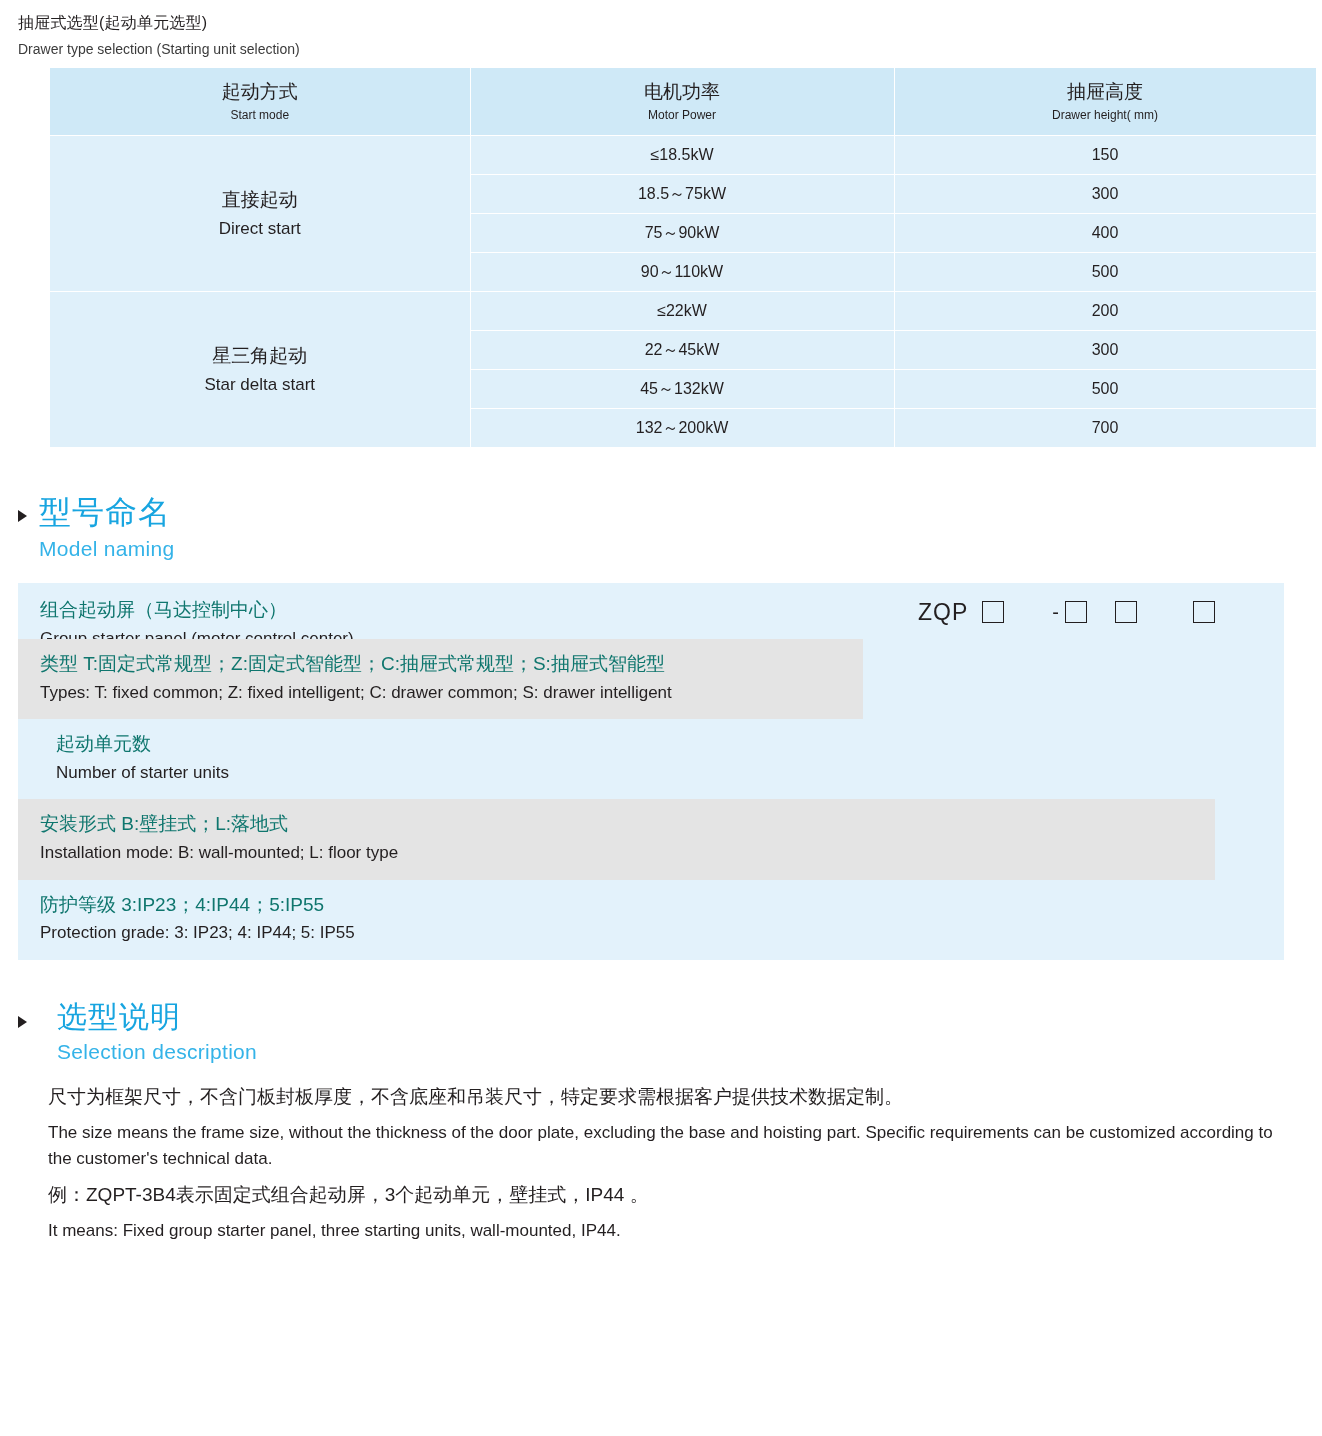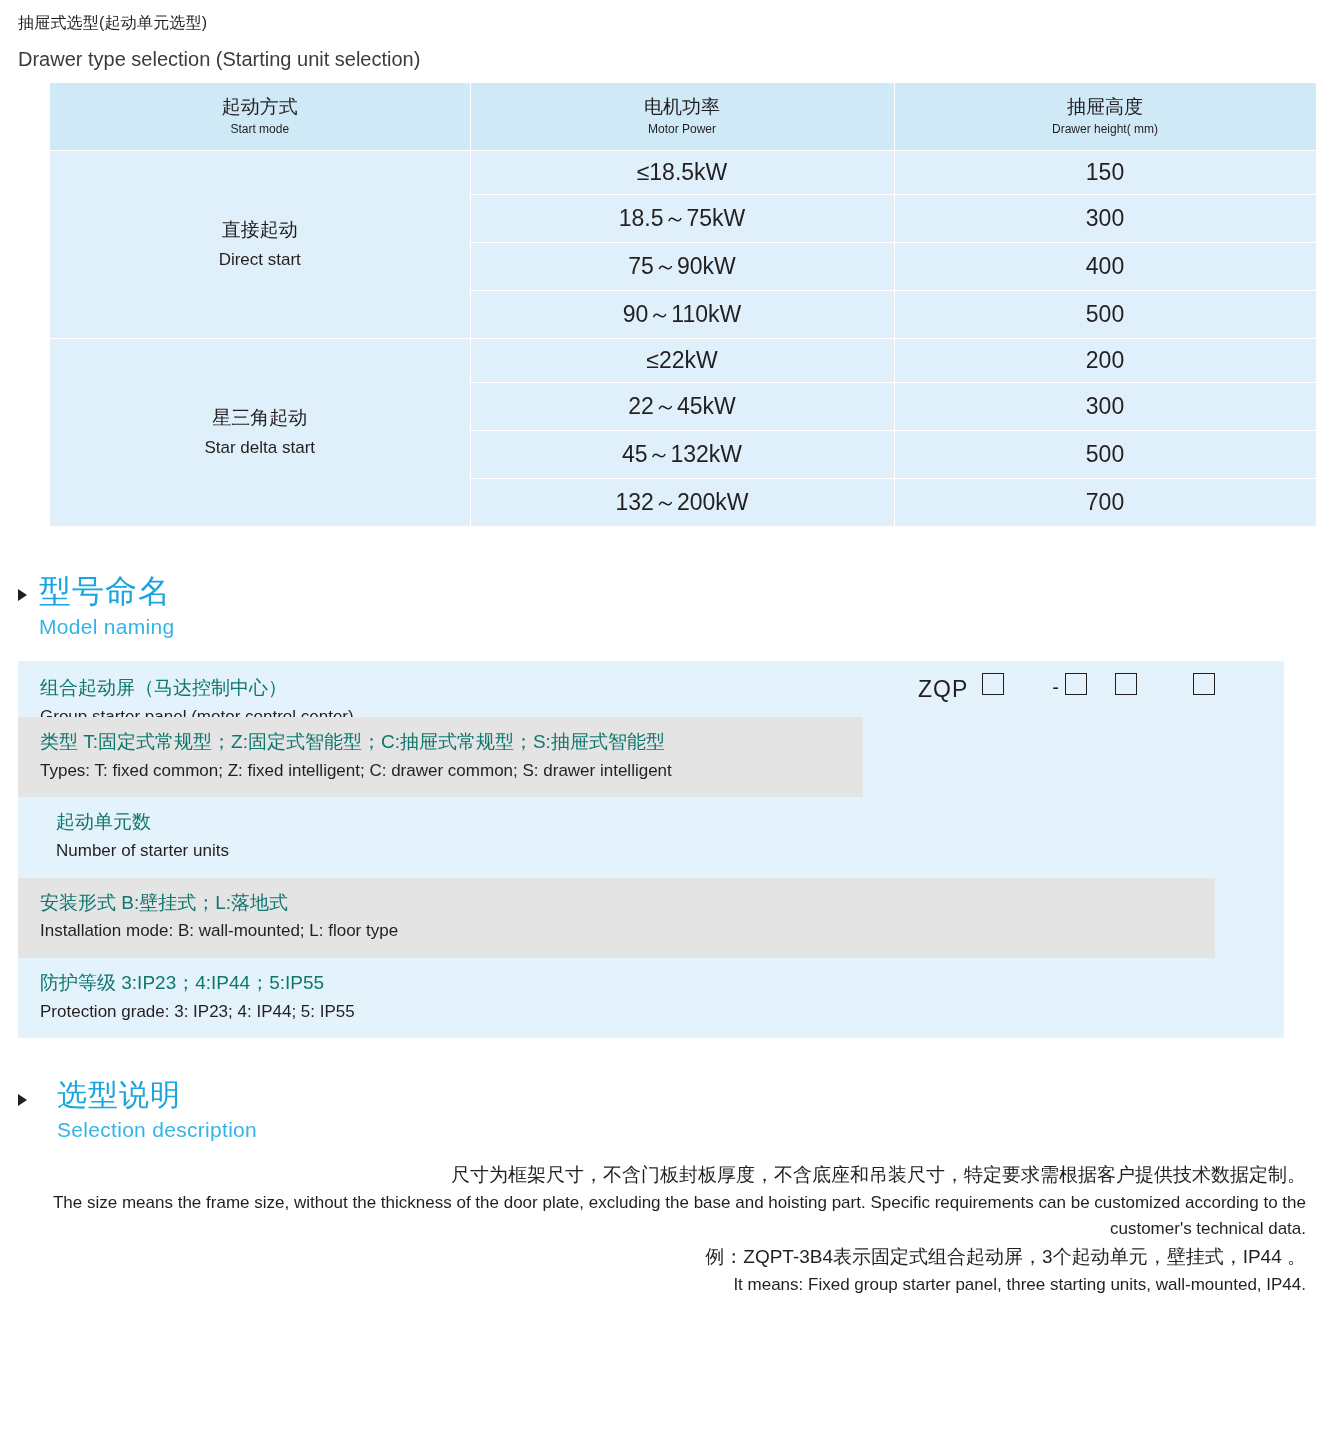--- a/index.html
+++ b/index.html
@@ -26,23 +26,23 @@
   .caption {
     margin-left: 0px;
     line-height: 1.35;
   }
   .caption .cn {
     font-size: 16px;
     color: #231f20;
     letter-spacing: 0.2px;
   }
   .caption .en {
-    font-size: 20px;
+    font-size: 14px;
     color: #3b3b3b;
-    margin-top: 12px;
+    margin-top: 6px;
   }
 
   
   table.spec {
     border-collapse: collapse;
     width: 1266px;
     margin-top: 10px;
     table-layout: fixed;
     margin-left: 32px;
   }
@@ -70,21 +70,21 @@
     font-size: 12px;
     color: #231f20;
     margin-top: 1px;
   }
   table.spec td {
     background: #dff0fa;
     border: 1px solid #ffffff;
     border-left: none;
     padding: 8px 4px;
     text-align: center;
-    font-size: 23px;
+    font-size: 16px;
     color: #231f20;
     height: 22px;
   }
   table.spec td.mode {
     font-size: 19px;
     line-height: 1.5;
   }
   table.spec td.mode .cn { display: block; font-size: 19px; }
   table.spec td.mode .en { display: block; font-size: 17px; margin-top: 2px; }
   table.spec tr td:first-child { border-left: none; }
@@ -139,24 +139,25 @@
   .naming .row.r1 { height: 56px; padding-top: 14px; }
   .naming .row.r1 .cn { font-size: 19px; }
   .naming .row.r2 { width: 845px; }
   .naming .row.r3 { width: 1142px; padding-left: 38px; }
   .naming .row.r4 { width: 1197px; }
   .naming .row.r5 { width: 1266px; }
 
   
   .code-area {
     position: absolute;
-    top: 12px;
+    top: 1px;
     left: 900px;
     height: 56px;
     display: flex;
+    align-items: center;
   }
   .code-area .zqp {
     font-size: 23px;
     color: #231f20;
     letter-spacing: 1px;
     margin-right: 14px;
   }
   .code-area .sq {
     width: 20px; height: 20px;
     border: 1px solid #231f20;
@@ -171,21 +172,21 @@
     margin-right: 6px;
   }
 
   
   .sel-body {
     margin-top: 18px;
     margin-left: 22px;
     width: 1266px;
     line-height: 1.55;
   }
-  .sel-body p { margin: 0; text-align: right; }
+  .sel-body p { margin: 8px; }
   .sel-body .cn { font-size: 19px; color: #231f20; }
   .sel-body .en { font-size: 17px; color: #231f20; }
 </style>
 </head>
 <body>
 
 <div class="page">
 
   <div class="caption">
     <div class="cn">抽屉式选型(起动单元选型)</div>

